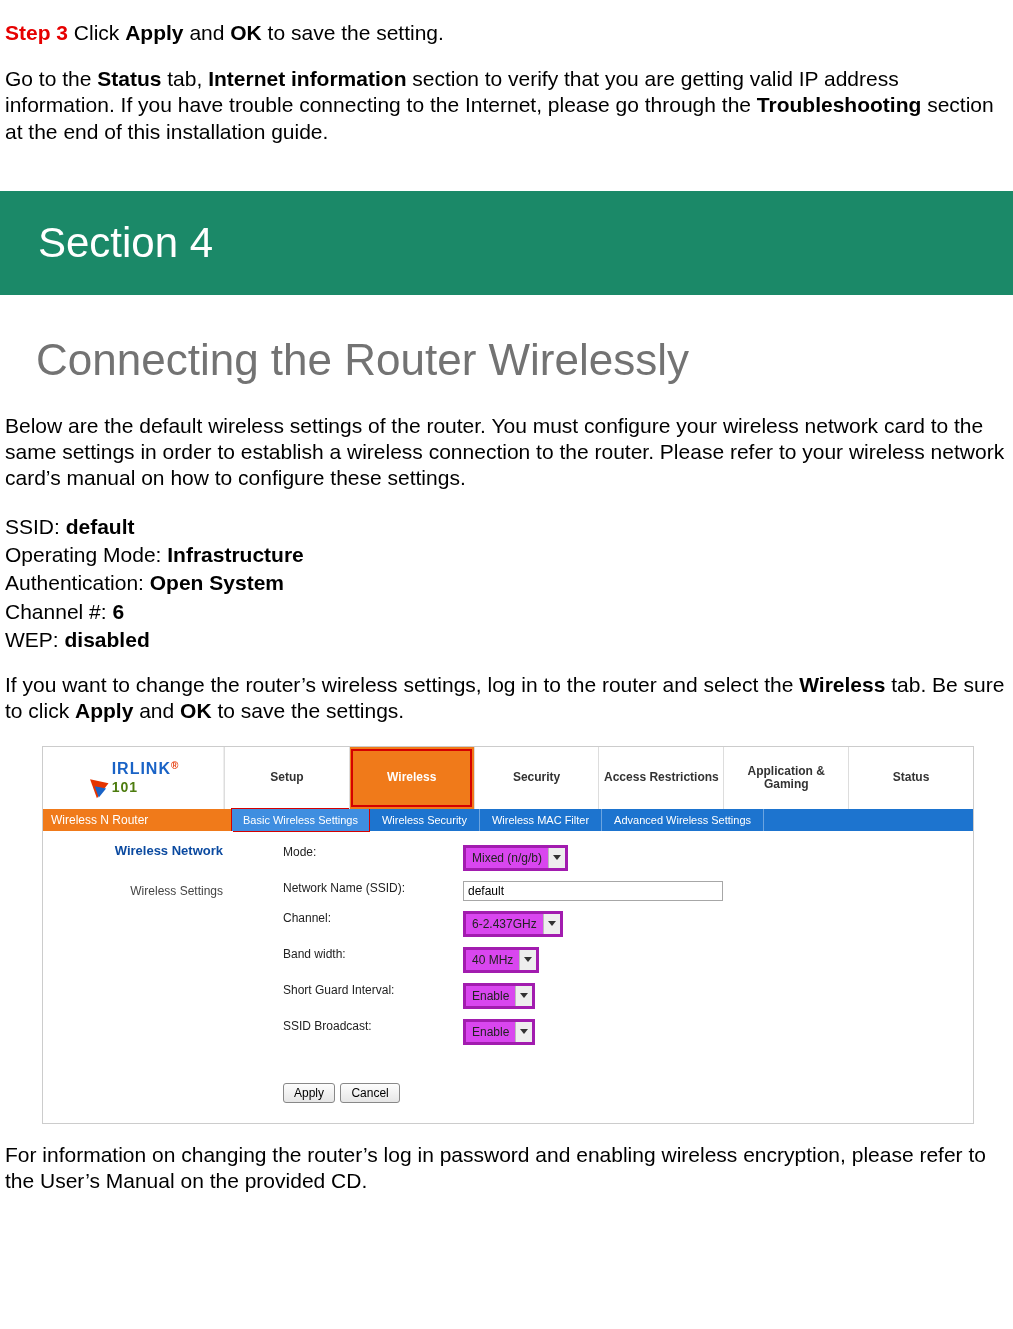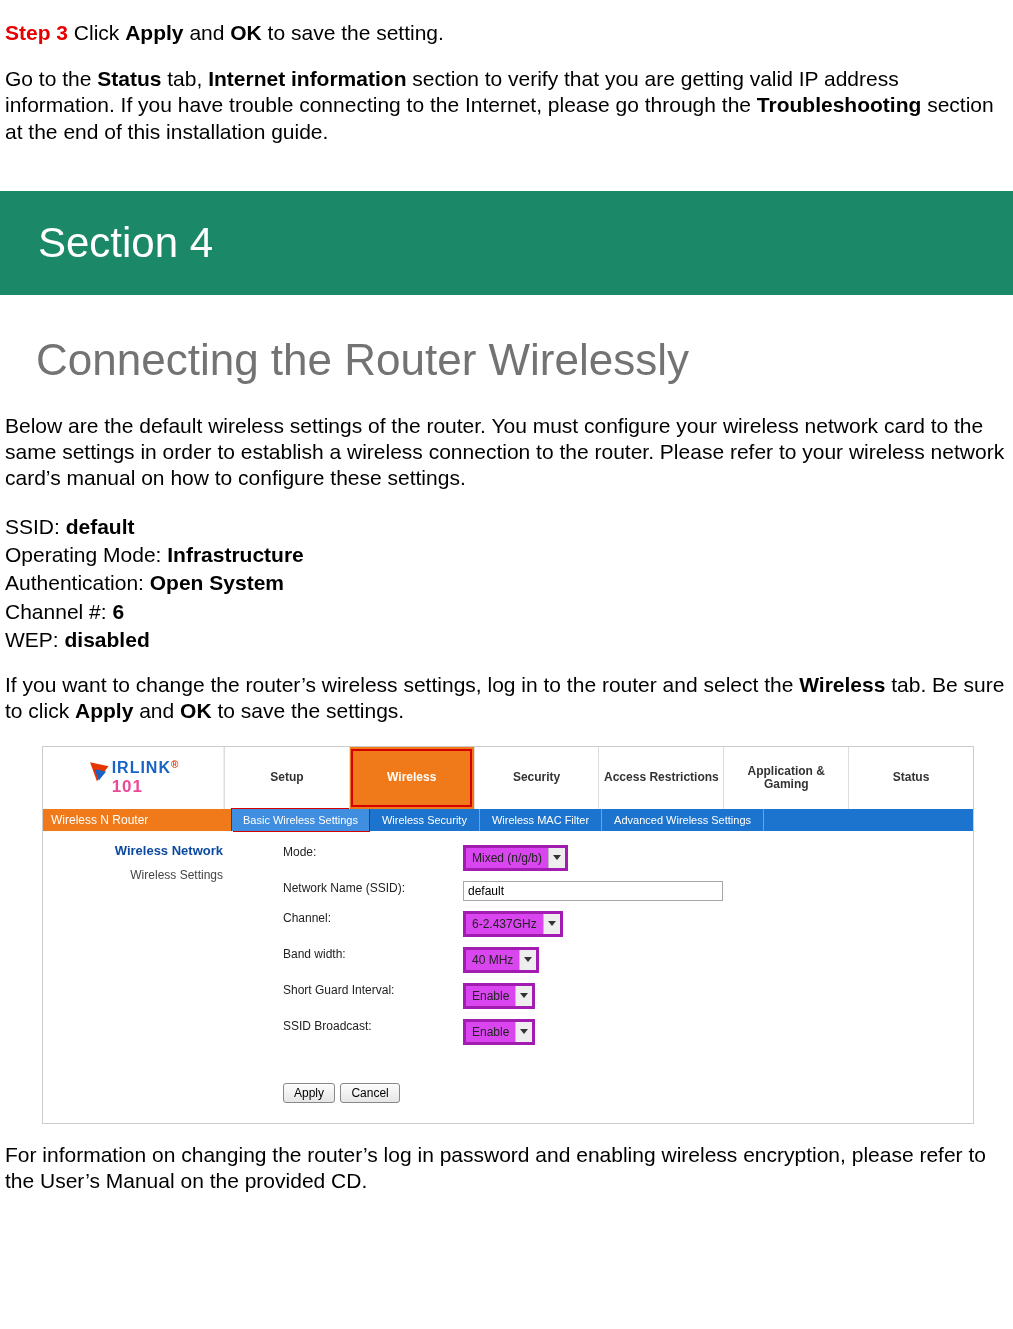--- a/index.html
+++ b/index.html
@@ -52,21 +52,21 @@
     width: 180px;
     height: 62px;
     display: flex;
     align-items: center;
     justify-content: center;
     background: #fff;
     border-right: 1px solid #eee;
   }
   .ru-logo-mark {
     display: flex;
-    align-items: flex-start;
+    align-items: flex-end;
     gap: 3px;
     padding-left:6px;
   }
   .ru-logo-tri {
     width: 0; height: 0;
     border-left: 16px solid #e53400;
     border-top: 10px solid transparent;
     border-bottom: 10px solid transparent;
     transform: rotate(-20deg);
     position: relative;
@@ -118,21 +118,21 @@
     color:#fff; font-size:11px;
   }
   .ru-sub-item { padding: 0 12px; border-right:1px solid rgba(255,255,255,.35); height:100%; display:flex; align-items:center; }
   .ru-sub-item.active { background:#3f8ee0; border:1px solid #d40000; padding:0 11px; }
 
   .ru-body { display:flex; background:#fff; }
   .ru-side {
     width: 180px; background:#fff; padding: 12px 10px 40px 0;
     text-align:right; color:#333;
   }
-  .ru-side-title { color:#0b4aa0; font-weight:700; font-size:13px; margin-bottom:10px; }
+  .ru-side-title { color:#0b4aa0; font-weight:700; font-size:13px; margin-bottom:26px; }
   .ru-side-label { font-size:12px; color:#444; }
 
   .ru-form { flex:1; padding: 14px 20px 20px 50px; }
   .ru-form-row { display:flex; align-items:flex-start; margin-bottom:10px; font-size:12px; color:#222; }
   .ru-form-row .fl { width: 180px; }
   .ru-sel, .ru-inp {
     font-family: inherit; font-size:12px;
     border:1px solid #a7a7a7; background:#fff; color:#000;
     padding: 1px 4px; height:20px; box-sizing:border-box;
   }
@@ -190,21 +190,21 @@
 
   <p class="para" style="margin-top:18px">
     <span>If you want to change the router’s wireless settings, log in to the router and select the </span><span class="b">Wireless</span><span> tab. Be sure to click </span><span class="b">Apply</span><span> and </span><span class="b">OK</span><span> to save the settings.</span>
   </p>
 
   <div class="router-ui">
     <div class="ru-header">
       <div class="ru-logo">
         <div class="ru-logo-mark">
           <div class="ru-logo-tri"></div>
-          <span class="ru-logo-text"><span>IRLINK</span><span class="ru-logo-reg">®</span><br><span style="font-size:17px;color:#ec4899">101</span></span>
+          <span class="ru-logo-text"><span>IRLINK</span><span class="ru-logo-reg">®</span><br><span style="font-size:14px;color:#4d7c0f">101</span></span>
         </div>
       </div>
       <div class="ru-tabs">
         <div class="ru-tab">Setup</div>
         <div class="ru-tab active">Wireless</div>
         <div class="ru-tab">Security</div>
         <div class="ru-tab">Access Restrictions</div>
         <div class="ru-tab">Application &amp; Gaming</div>
         <div class="ru-tab">Status</div>
       </div>

